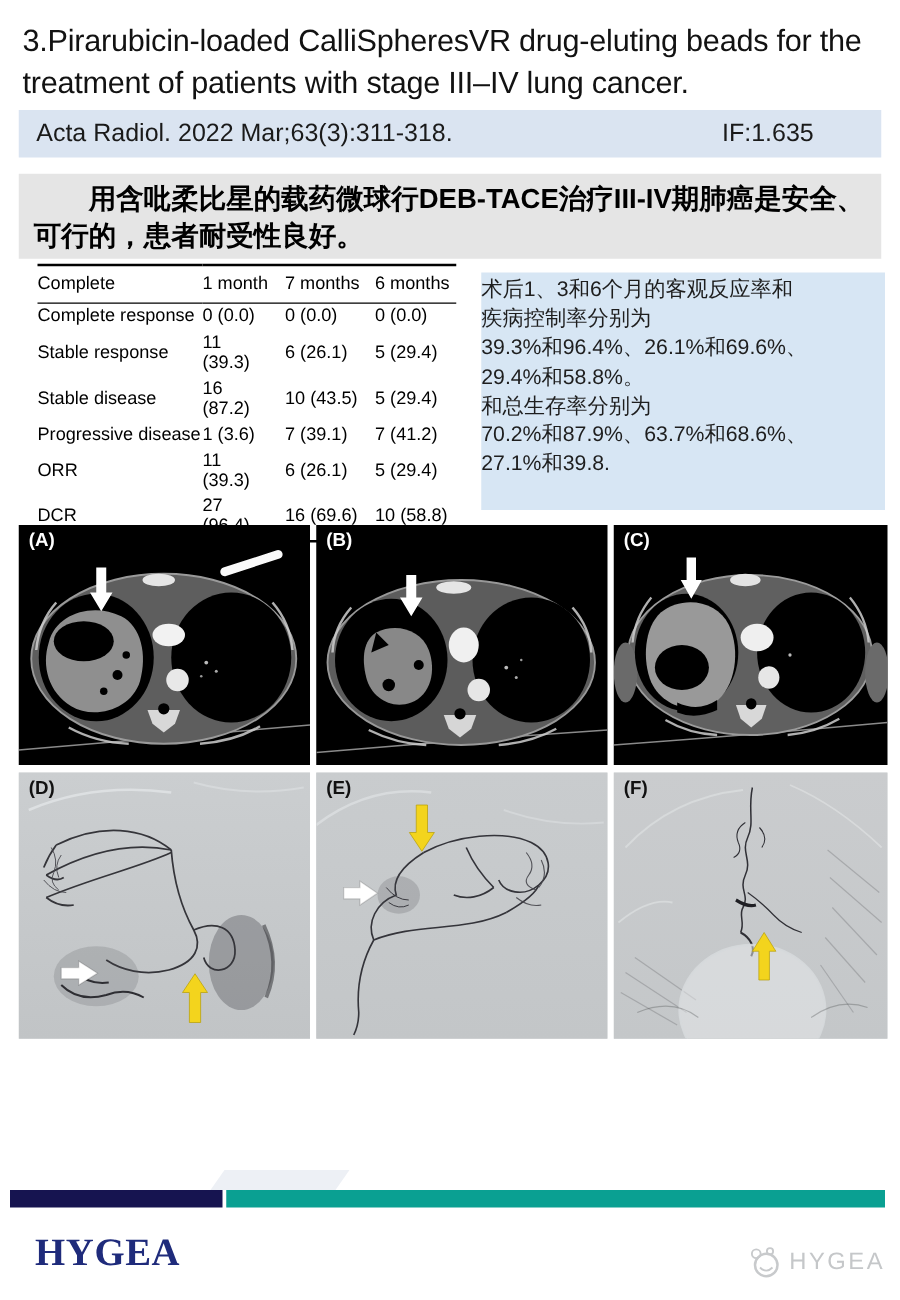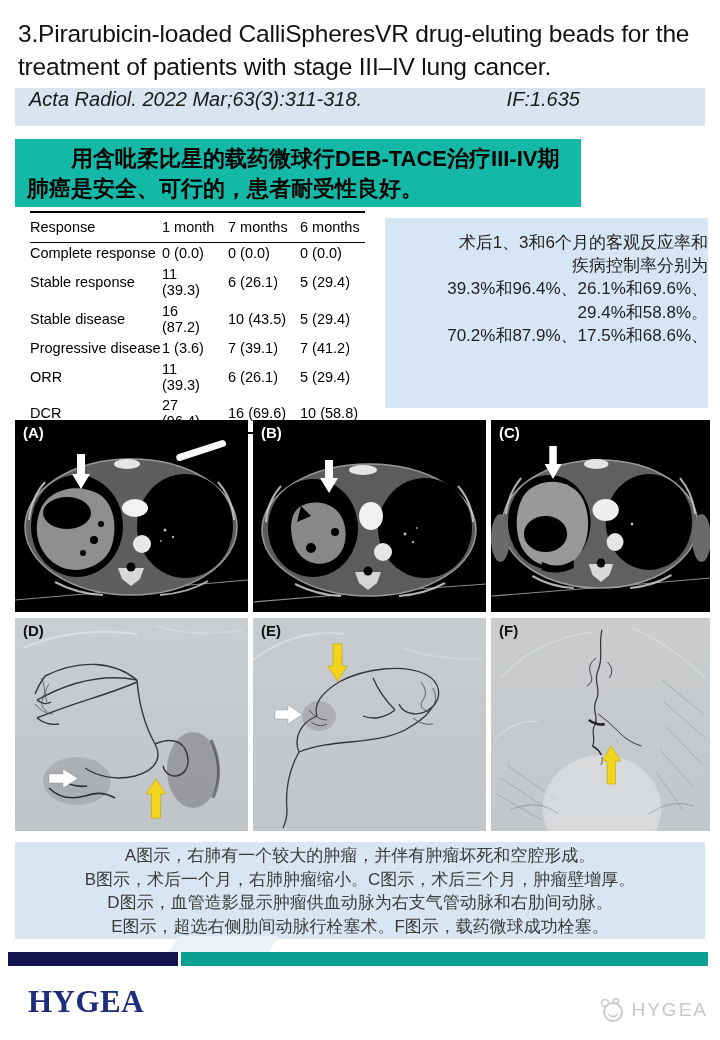--- a/index.html
+++ b/index.html
@@ -1,37 +1,37 @@
 <!DOCTYPE html>
 <html><head>
 <meta charset="utf-8">
 <style>
   * { margin:0; padding:0; box-sizing:border-box; }
   html,body { width:720px; height:1040px; background:#ffffff; font-family:"Liberation Sans", sans-serif; }
   .page { position:relative; width:720px; height:1040px; background:#fff; overflow:hidden; }
 
   .title { position:absolute; left:18px; top:17px; width:688px; font-size:24.5px; line-height:33px; color:#121212; letter-spacing:-0.2px; }
 
-  .citation-bar { position:absolute; left:15px; top:88px; width:690px; height:38px; background:#dae4f1; display:flex; padding:0 14px; font-size:20px; color:#1a1a1a;font-style:italic; }
-  .citation-bar .impact { margin-left:auto; margin-right:111px; }
-
-  .summary-box { position:absolute; left:15px; top:139px; width:566px; height:68px; background:#14b8a6; padding:5px 12px 0 12px; }
+  .citation-bar { position:absolute; left:15px; top:88px; width:690px; height:38px; background:#dae4f1; display:flex; align-items:center; padding:0 14px; font-size:20px; color:#1a1a1a; }
+  .citation-bar .impact { margin-left:auto; margin-right:40px; }
+
+  .summary-box { position:absolute; left:15px; top:139px; width:690px; height:68px; background:#e5e5e5; padding:5px 12px 0 12px; }
   .summary-box p { font-size:22px; line-height:30px; font-weight:700; color:#000; text-indent:2em; }
 
   .results-table { position:absolute; left:30px; top:211px; width:335px; border-collapse:collapse; font-size:14.5px; color:#000; }
   .results-table thead tr { border-top:2.5px solid #000; border-bottom:1.5px solid #000; }
   .results-table tbody { border-bottom:2.5px solid #000; }
   .results-table th { font-weight:400; text-align:left; padding:6px 0 7px 0; }
   .results-table th.num, .results-table td.num { text-align:left; padding-right:12px; }
   .results-table th.num:last-child, .results-table td.num:last-child { padding-right:3px; }
   .results-table td { padding:2.4px 0; }
   .results-table col.c0 { width:132px; } .results-table col.c1 { width:66px; }
   .results-table col.c2 { width:72px; } .results-table col.c3 { width:65px; }
 
-  .outcome-box { position:absolute; left:385px; top:218px; width:323px; height:190px; background:#d7e6f4; text-align:right; padding-top:13px; }
+  .outcome-box { position:absolute; left:385px; top:218px; width:323px; height:190px; background:#d7e6f4; text-align:left; padding-top:2px; }
   .outcome-box .line { font-size:17px; line-height:23.2px; color:#1e1e1e; }
 
   .figure-grid { position:absolute; left:15px; top:420px; width:695px; height:411px; display:grid; grid-template-columns:233px 233px 1fr; grid-template-rows:192px 213px; gap:6px 5px; }
   .panel { position:relative; overflow:hidden; }
   .panel svg { position:absolute; inset:0; width:100%; height:100%; display:block; }
   .panel .plabel { position:absolute; top:4px; left:8px; font-size:15px; font-weight:700; z-index:2; }
   .panel.ct .plabel { color:#ffffff; }
   .panel.angio .plabel { color:#111111; }
   .panel.ct { background:#000; }
   .panel.angio { background:#c6c9cb; }
@@ -64,21 +64,21 @@
 
   <table class="results-table">
     <colgroup>
         <col class="c0">
         <col class="c1">
         <col class="c2">
         <col class="c3">
       </colgroup>
     <thead>
       <tr>
-        <th>Response</th>
+        <th>Complete</th>
         <th class="num">1 month</th>
         <th class="num">7 months</th>
         <th class="num">6 months</th>
       </tr>
     </thead>
     <tbody>
       <tr>
         <td>Complete response</td>
         <td class="num">0 (0.0)</td>
         <td class="num">0 (0.0)</td>
@@ -115,21 +115,23 @@
         <td class="num">10 (58.8)</td>
       </tr>
     </tbody>
   </table>
 
   <div class="outcome-box">
     <div class="line">术后1、3和6个月的客观反应率和</div>
     <div class="line">疾病控制率分别为</div>
     <div class="line">39.3%和96.4%、26.1%和69.6%、</div>
     <div class="line">29.4%和58.8%。</div>
-    <div class="line">70.2%和87.9%、17.5%和68.6%、</div>
+    <div class="line">和总生存率分别为</div>
+    <div class="line">70.2%和87.9%、63.7%和68.6%、</div>
+    <div class="line">27.1%和39.8.</div>
   </div>
 
   <div class="figure-grid">
 
     <div class="panel ct">
       <span class="plabel">(A)</span>
       <svg viewBox="0 0 233 192" preserveAspectRatio="none">
         <path d="M0,180 Q116,170 233,160" stroke="#8a8a8a" stroke-width="1.2" fill="none"></path>
         <ellipse cx="116" cy="107" rx="106" ry="68" fill="#5e5e5e"></ellipse>
         <ellipse cx="116" cy="107" rx="106" ry="68" fill="none" stroke="#9a9a9a" stroke-width="1.5"></ellipse>
@@ -327,26 +329,20 @@
         <ellipse cx="118" cy="190" rx="62" ry="52" fill="rgba(234,236,238,0.5)" stroke="rgba(214,217,219,0.9)" stroke-width="2"></ellipse>
         <g stroke="rgba(60,62,64,0.3)" fill="none" stroke-width="1">
           <path d="M20,192 q30,-12 52,4"></path>
             <path d="M168,196 q24,-16 48,-8"></path>
         </g>
         <path d="M128,128 l10,15 h-5.5 v23 h-9 v-23 h-5.5 z" fill="#f3d41d" stroke="#b8a009" stroke-width="0.6"></path>
       </svg>
     </div>
   </div>
 
-  <div class="caption-box">
-    <div class="line">A图示，右肺有一个较大的肿瘤，并伴有肿瘤坏死和空腔形成。</div>
-    <div class="line">B图示，术后一个月，右肺肿瘤缩小。C图示，术后三个月，肿瘤壁增厚。</div>
-    <div class="line">D图示，血管造影显示肿瘤供血动脉为右支气管动脉和右肋间动脉。</div>
-    <div class="line">E图示，超选右侧肋间动脉行栓塞术。F图示，载药微球成功栓塞。</div>
-  </div>
 
   <div class="footer-swoosh"></div>
   <div class="bar-navy"></div>
   <div class="bar-teal"></div>
   <div class="brand">HYGEA</div>
 
   <div class="watermark">
     <svg width="28" height="28" viewBox="0 0 28 28">
       <circle cx="15" cy="16" r="9" fill="none" stroke="#c8cacc" stroke-width="2"></circle>
       <circle cx="7" cy="7" r="3.5" fill="none" stroke="#c8cacc" stroke-width="1.5"></circle>

